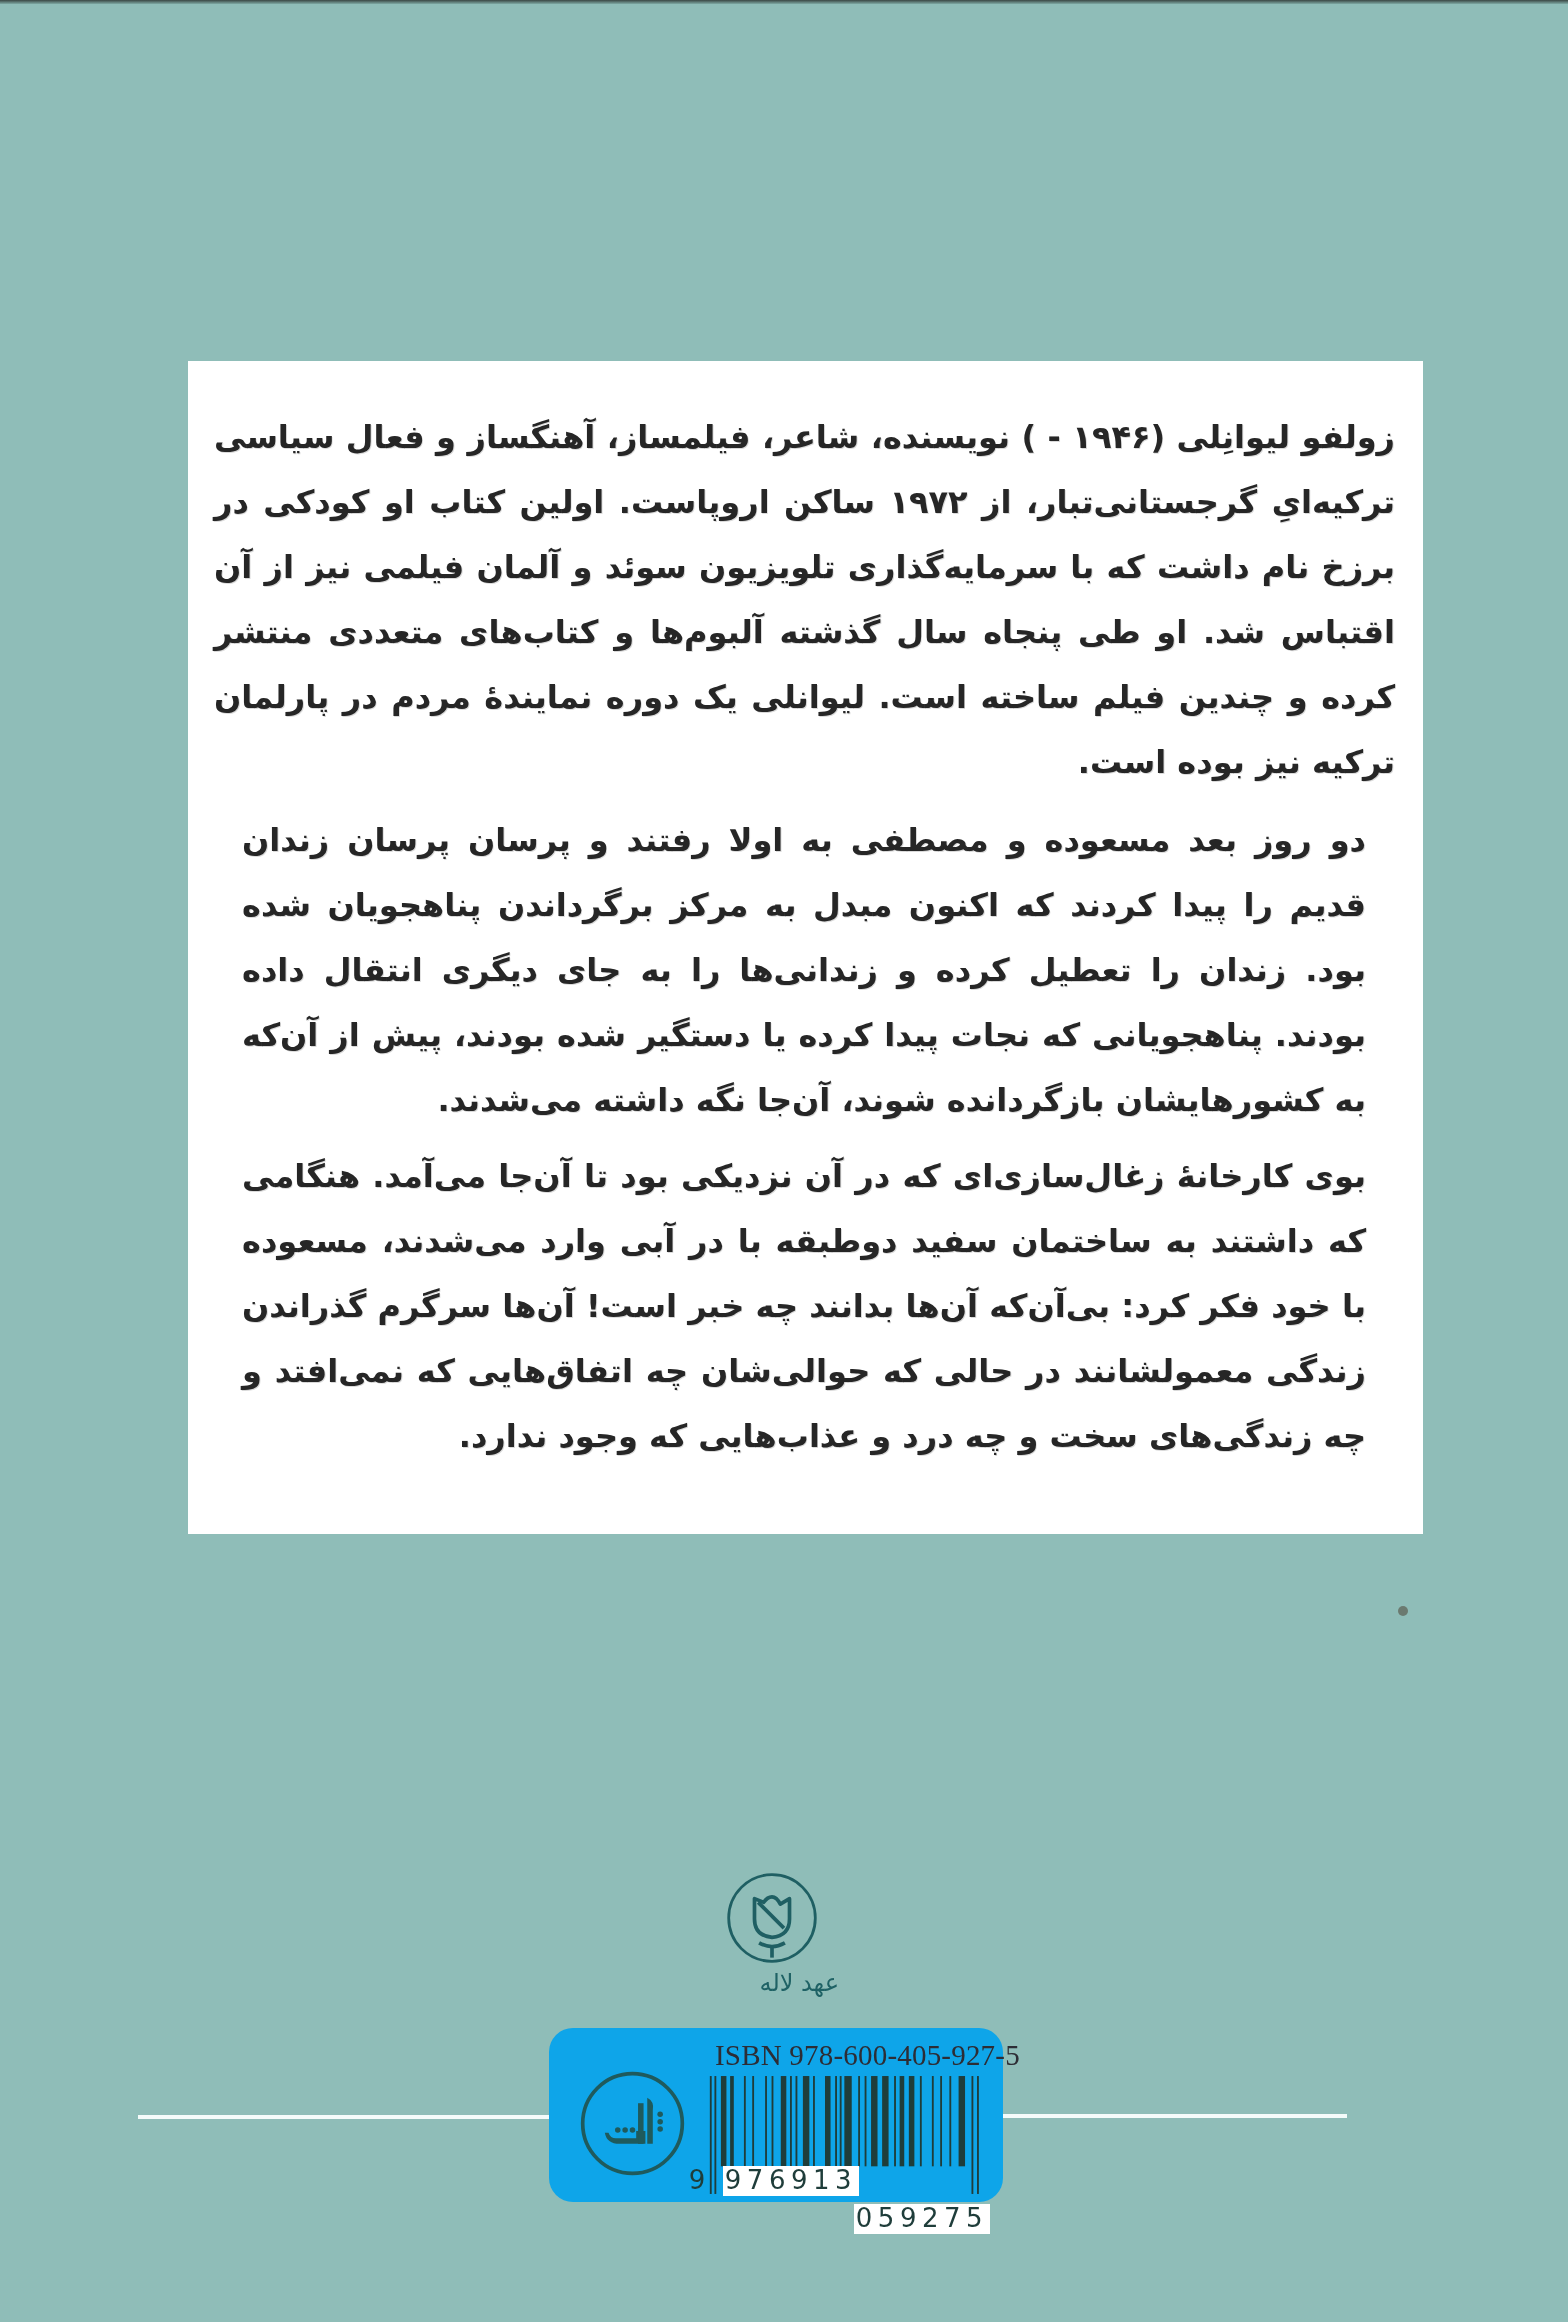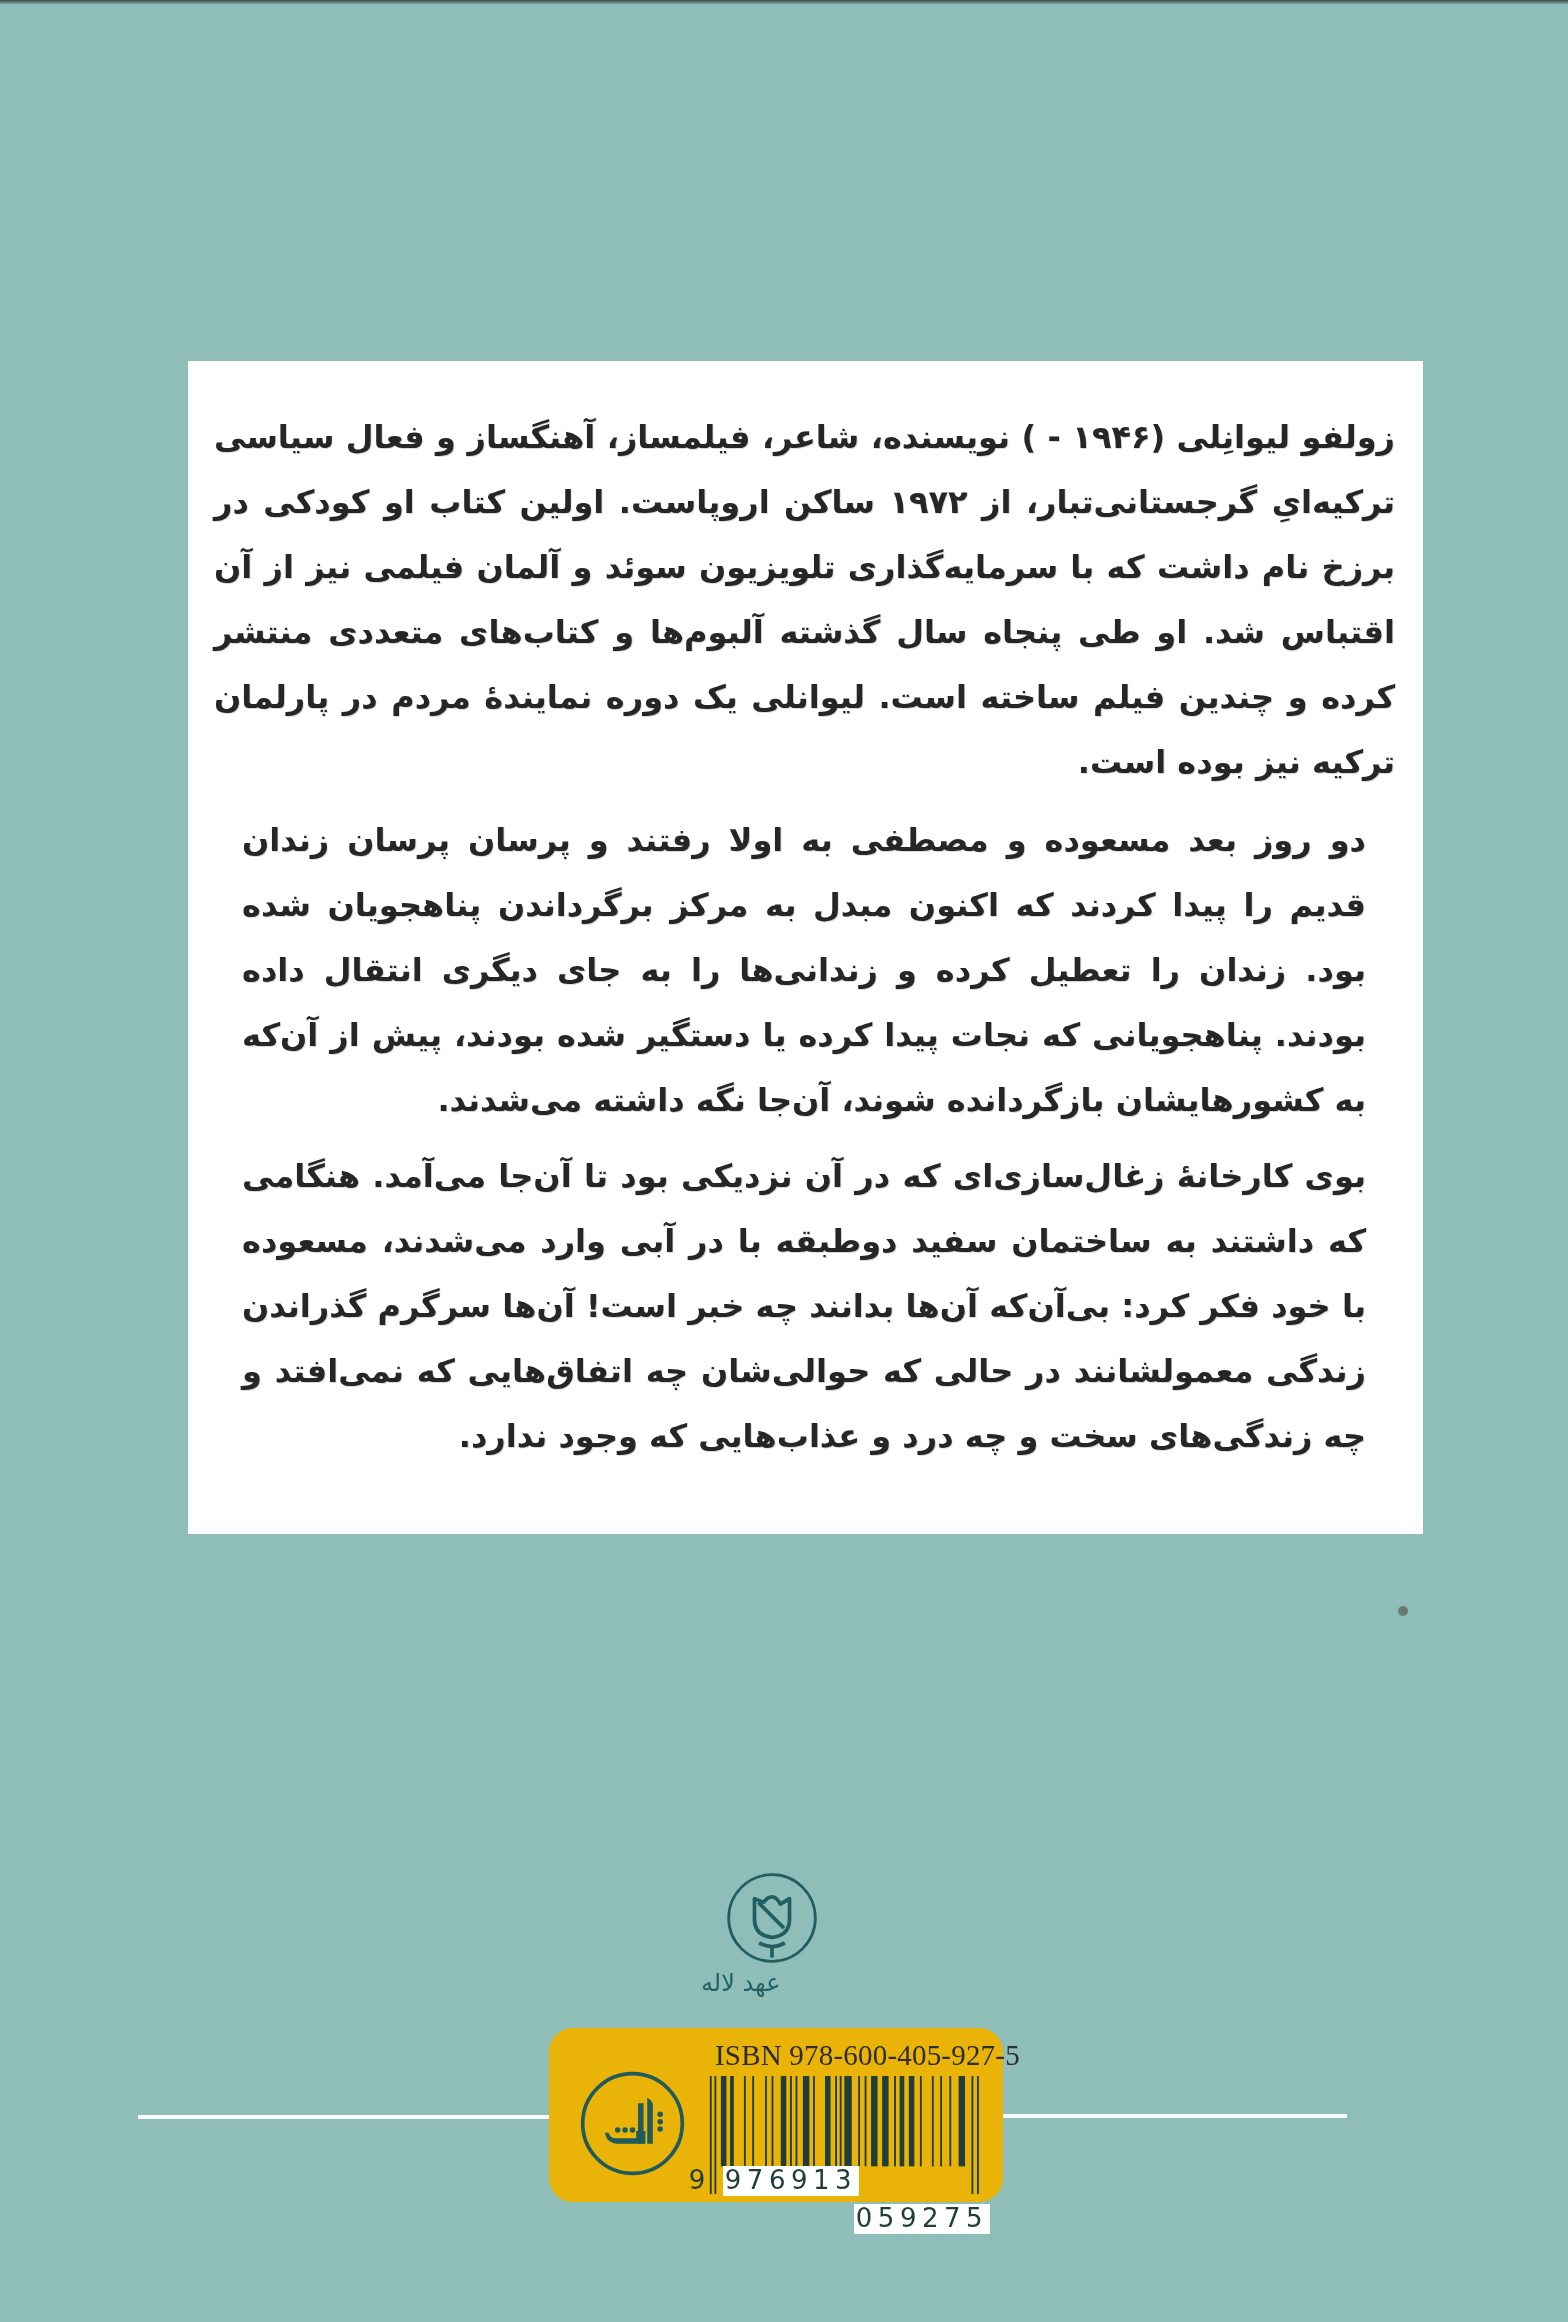--- a/index.html
+++ b/index.html
@@ -44,39 +44,39 @@
     width: 10px; height: 10px; border-radius: 50%;
     background: #6b7a70;
   }
 
   .imprint-logo {
     position: absolute; left: 725px; top: 1871px;
     width: 94px; height: 94px;
   }
   .imprint-name {
     position: absolute; left: 701px; top: 1969px;
-    width: 138px; text-align: left;
+    width: 138px; text-align: right;
     direction: rtl;
     color: #1f6265;
     font-family: "DejaVu Sans", sans-serif;
     font-size: 24px;
     line-height: 28px;
   }
 
   .rule {
     position: absolute; height: 3.7px; background: #f4fbfa;
   }
   .rule-left { left: 138px; top: 2115px; width: 412px; }
   .rule-right { left: 1002px; top: 2114px; width: 345px; }
 
   .isbn-box {
     position: absolute;
     left: 549px; top: 2028px;
     width: 454px; height: 174px;
-    background: #eab308;
+    background: #0ea5e9;
     border-radius: 24px;
   }
   .publisher-logo {
     position: absolute; left: 29.5px; top: 42px;
     width: 107px; height: 107px;
   }
   .isbn-text {
     position: absolute; left: 166px; top: 11px;
     font-family: "Liberation Serif", serif;
     font-size: 29px;

